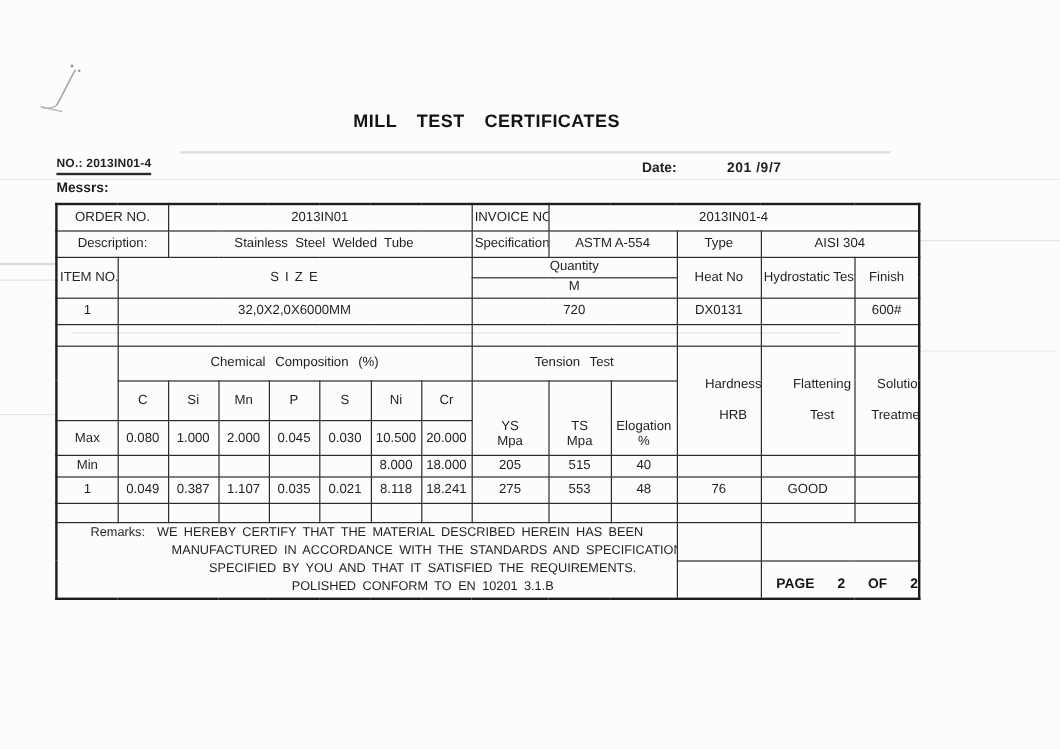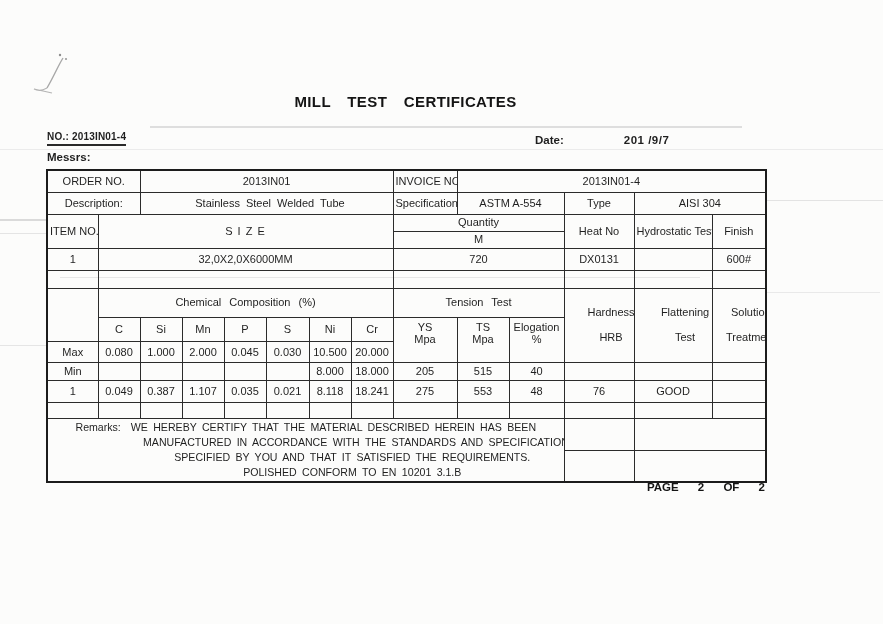--- a/index.html
+++ b/index.html
@@ -13,42 +13,42 @@
   
   .title{
     left:46px;top:93px;width:719px;text-align:center;
     font-size:15px;font-weight:700;letter-spacing:.4px;word-spacing:12px;color:#141414;
   }
   .doc-no{
     left:47px;top:131px;font-size:10px;font-weight:700;
     border-bottom:2px solid #2a2a2a;padding-bottom:2px;letter-spacing:.2px;
   }
   .date-wrap{left:535px;top:134px;font-size:11.5px;font-weight:700;}
-  .date-wrap .val{margin-left:60px;letter-spacing:.5px;}
+  .date-wrap .val{margin-left:42px;letter-spacing:.5px;}
   .messrs{left:47px;top:151px;font-size:11.5px;font-weight:700;}
   
   table.tbl{
     position:absolute;left:46px;top:169px;width:719px;
     border-collapse:collapse;table-layout:fixed;
     border:2px solid #1c1c1c;
   }
   table.tbl td{
     border:1px solid #2b2b2b;
     font-size:11px;line-height:1.15;
     text-align:center;vertical-align:middle;
     padding:0 2px;overflow:hidden;white-space:nowrap;
   }
   td.lft{text-align:left;padding-left:5px;}
   td.lbl{font-weight:400;font-size:10.8px;margin-top:44px;}
   .ws{word-spacing:5px;}
   .ws2{word-spacing:3px;margin-left:33px;}
   .sz{letter-spacing:1px;}
   
   .twol{display:flex;flex-direction:column;align-items:center;}
-  .h2a{height:37px;justify-content:flex-start;padding:3px 0 4px;}
+  .h2a{height:37px;justify-content:flex-end;padding:3px 0 4px;margin-top:17px;}
   .h2b{height:64px;justify-content:space-evenly;padding-left:24px;}
   
   td.remarks-cell{vertical-align:top;text-align:left;padding:6px 0 0 44px;white-space:normal;}
   .rline{font-size:10.6px;line-height:15px;word-spacing:2.4px;white-space:nowrap;}
   .rline .rlbl{margin-right:10px;}
   .rind{margin-left:93px;}
   
   .page-line{
     left:46px;top:481px;width:719px;text-align:right;
     font-size:11.5px;font-weight:700;word-spacing:16px;color:#141414;

